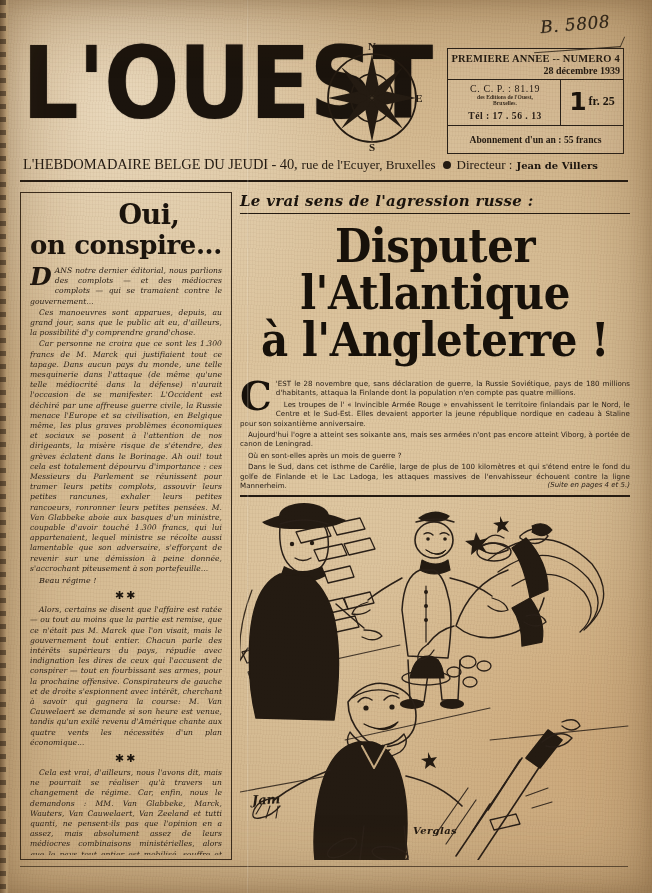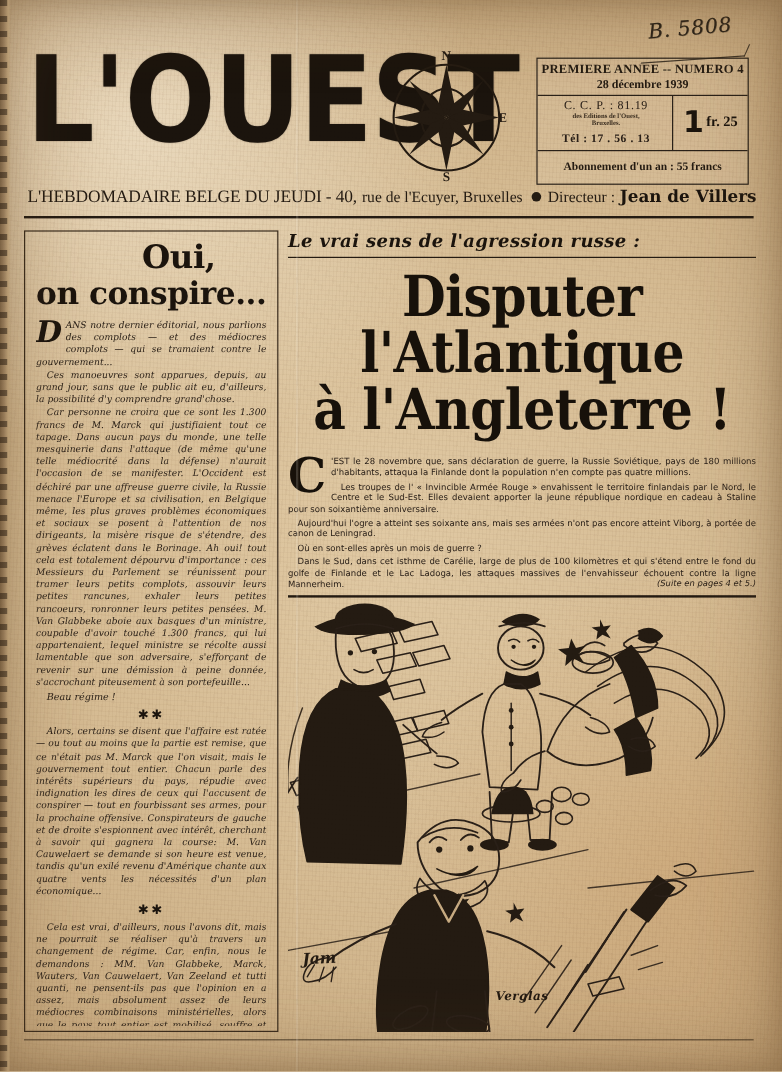--- a/index.html
+++ b/index.html
@@ -77,21 +77,21 @@
 
   
   #compass{position:absolute;left:322px;top:10px;width:100px;height:112px;}
 
   
   #infobox{
     position:absolute;left:447px;top:18px;width:175px;height:104px;
     border:1.6px solid #2a2118;background:rgba(255,250,236,.1);
   }
   #ib-top{
-    border-bottom:1.2px solid #2a2118;padding:4px 3px 3px;text-align:center;
+    border-bottom:1.2px solid #2a2118;padding:4px 3px 3px;text-align:right;
   }
   .ib-annee{
     font-family:"Liberation Serif", serif;font-weight:bold;
     font-size:10.5px;letter-spacing:.2px;color:#241b12;white-space:nowrap;
   }
   .ib-date{
     font-family:"Liberation Serif", serif;font-weight:bold;
     font-size:10px;margin-top:1px;color:#241b12;
   }
   #ib-mid{display:flex;height:45px;border-bottom:1.2px solid #2a2118;}
@@ -110,21 +110,21 @@
 
   
   #subbar{
     position:absolute;left:23px;top:156px;width:608px;z-index:20;
     display:flex;align-items:baseline;white-space:nowrap;
   }
   .sub-a{font-family:"Liberation Serif", serif;font-size:14.5px;letter-spacing:-.1px;color:#241b12;}
   .sub-b{font-family:"Liberation Serif", serif;font-size:13px;color:#241b12;}
   .sub-dot{display:inline-block;width:8px;height:8px;border-radius:50%;background:#241b12;margin:0 6px 0 7px;}
   .sub-dir{font-family:"Liberation Serif", serif;font-size:13px;color:#241b12;}
-  .sub-name{font-family:"DejaVu Serif", serif;font-weight:bold;font-size:14px;color:#1b140d;margin-left:4px;}
+  .sub-name{font-family:"DejaVu Serif", serif;font-weight:bold;font-size:10px;color:#1b140d;margin-left:4px;}
   #rule-main{position:absolute;left:20px;top:180px;width:608px;height:0;border-top:2.4px solid #241b12;z-index:20;}
 
   
   #colL{
     position:absolute;left:20px;top:192px;width:212px;height:668px;z-index:20;
     border:1.4px solid #3a2c1d;padding:6px 9px 4px;box-sizing:border-box;
   }
   #colL-inner{position:relative;height:100%;overflow:hidden;}
 
   .edito-title{

